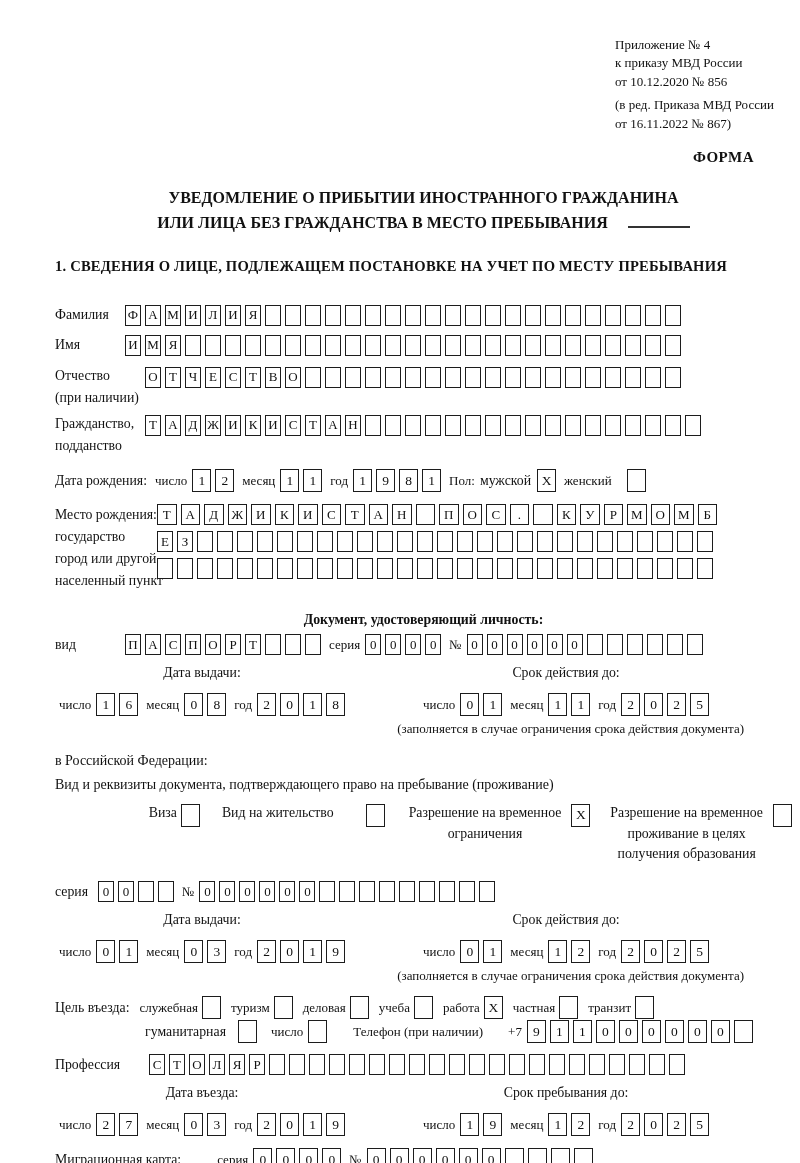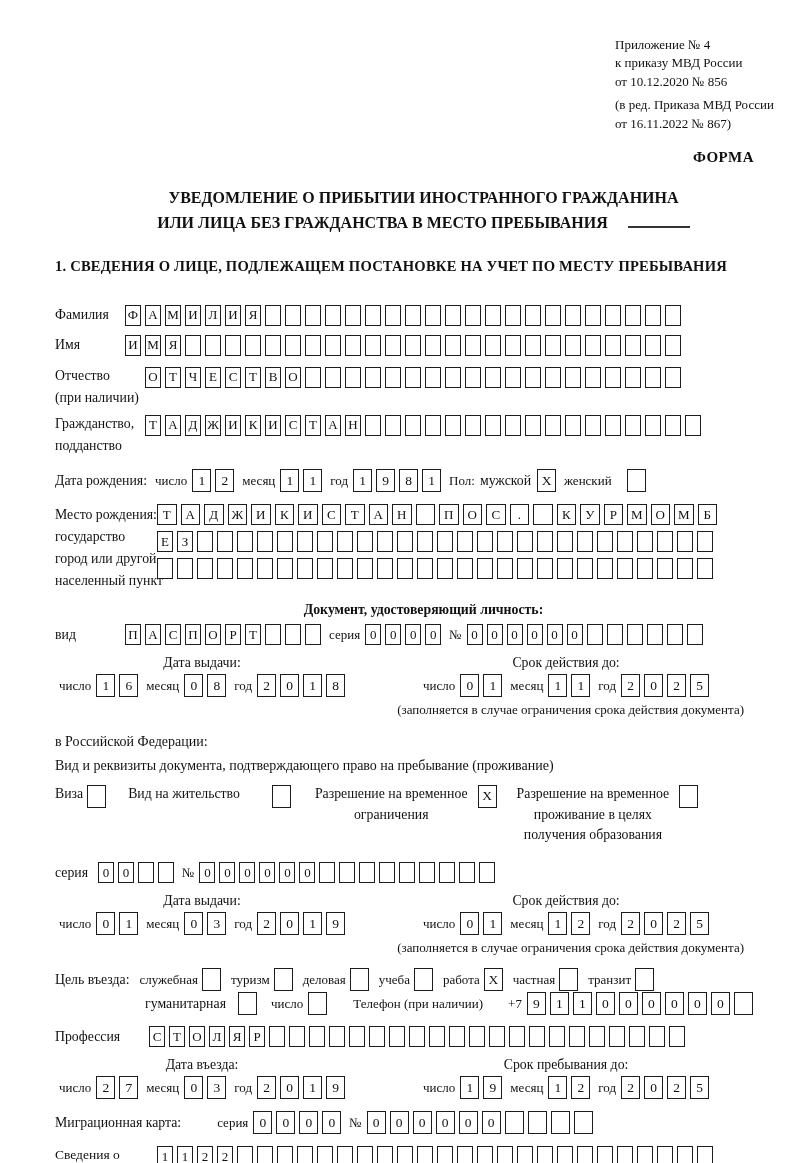--- a/index.html
+++ b/index.html
@@ -38,35 +38,35 @@
   }
   .w .cell { width: 19.5px; }
   .cb .cell { width: 19px; height: 23px; font-size: 13.5px; }
   .rows { display:flex; flex-direction:column; gap:6px; }
 
   .word { font-size: 13px; margin: 0 5px 0 8px; }
   .word.first { margin-left: 0; }
 
   
   .datecols { display:flex; margin-top: 10px; }
-  .datecol { display:flex; flex-direction:column; }
+  .datecol { display:flex; flex-direction:column;gap:9px; }
   .datecol .dtitle { text-align:center; font-size:13.8px; margin-bottom: 3px; }
   .dateline { display:flex; align-items:center; white-space:nowrap; }
   .note-right { text-align: right; padding-right: 48px; font-size: 13px; margin-top: 5px; }
 
   .para { font-size: 14px; margin-top: 12px; line-height: 1.7; }
 
   
-  .permits { display:flex; align-items:flex-start; margin-top: 6px; }
+  .permits { display:flex; align-items:flex-start; margin-top: 6px; justify-content: flex-end; }
   .pgroup { display:flex; align-items:flex-start; }
   .pgroup .ptext { font-size: 13.8px; text-align:center; line-height: 1.5; }
   .pgroup .cells { margin-left: 10px; margin-top: 1px; }
 
   .purpose .word { margin: 0 4px 0 10px; }
-  .dochdr { text-align:center; font-weight:bold; font-size: 13.8px; margin-top: 10px; }
+  .dochdr { text-align:center; font-weight:bold; font-size: 13.8px; margin-top: 20px; }
 
   .replbl { width: 102px; flex-shrink: 0; font-size: 13.5px; line-height: 1.6; }
 </style>
 </head>
 <body>
 
 <div class="page">
 
   <div class="hdr">
     <div>Приложение № 4</div>

